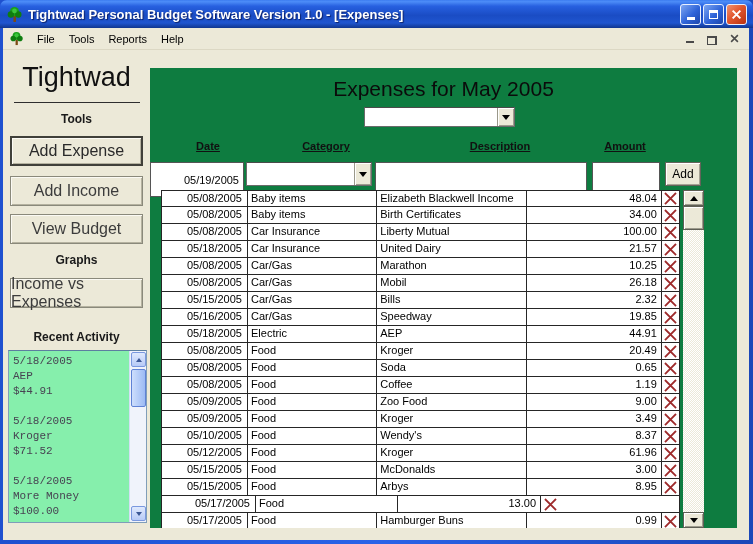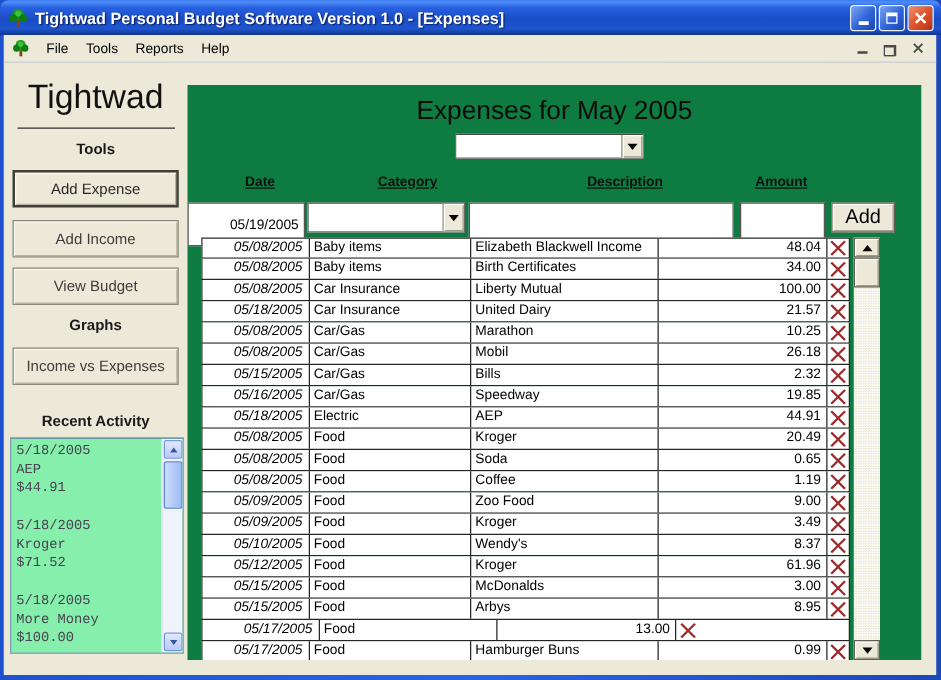--- a/index.html
+++ b/index.html
@@ -42,21 +42,21 @@
   .app-body{position:absolute;left:3px;top:50px;width:746px;height:490px;background:#ECE9D8;}
   
   .sidebar{position:absolute;left:0;top:0;width:147px;height:100%;}
   .app-name{position:absolute;top:12px;left:0;width:147px;text-align:center;font-size:27px;color:#111;}
   .side-rule{position:absolute;top:52px;left:11px;width:126px;border-top:1px solid #2e2e2e;}
   .side-label{position:absolute;left:0;width:147px;text-align:center;font-size:12px;font-weight:bold;color:#1a1a1a;}
   .lbl-tools{top:62px;} .lbl-graphs{top:203px;} .lbl-recent{top:280px;}
   .side-btn{
     position:absolute;left:7px;width:133px;height:30px;background:#ECE9D8;
     border:1px solid #8a897b;box-shadow:inset 1px 1px 0 #fbfaf4, inset -1px -1px 0 #b5b2a0;
-    font-size:12px;color:#3c3c3c;display:flex;align-items:center;justify-content:center;cursor:default;
+    font-size:16px;color:#3c3c3c;display:flex;align-items:center;justify-content:center;cursor:default;
   }
   .side-btn.focused{border:2px solid #40403a;color:#2a2a2a;}
   .btn-pos-0{top:86px;} .btn-pos-1{top:126px;text-align:center;} .btn-pos-2{top:164px;} .gbtn-pos-0{top:228px;}
   .recent-box{
     position:absolute;left:5px;top:300px;width:139px;height:173px;background:#86efac;
     border:1px solid #7f9db9;border-top-color:#5c7fa0;overflow:hidden;
     font-size:11px;color:#474352;padding:3px 4px;line-height:15px;font-family:Liberation Mono, monospace;
   }
   .ra-group{margin-bottom:15px;}
   
@@ -79,29 +79,29 @@
     box-shadow:inset 1px 1px 0 #fff,inset -1px -1px 0 #9d9b8d;display:flex;align-items:center;justify-content:center;}
   .tri-down-k{border-left:4px solid transparent;border-right:4px solid transparent;border-top:5px solid #000;}
   .col-head{position:absolute;top:72px;transform:translateX(-50%);font-size:11px;font-weight:bold;color:#111;text-decoration:underline;}
   .ch-0{left:58px;} .ch-1{left:176px;} .ch-2{left:350px;} .ch-3{left:475px;}
   .entry-input{position:absolute;top:94px;height:35px;background:#fff;border:1px solid #555;font-size:11px;
     font-family:"Liberation Sans",sans-serif;padding:0 4px;color:#000;}
   .e-date{left:0;width:94px;text-align:right;}
   .e-desc{left:225px;width:212px;}
   .e-amt{left:442px;width:68px;}
   .e-cat{left:96px;top:94px;width:126px;height:24px;}
-  .add-btn{position:absolute;left:515px;top:94px;width:51px;height:24px;background:#ECE9D8;
+  .add-btn{position:absolute;left:515px;top:94px;width:36px;height:24px;background:#ECE9D8;
     border:1px solid #63635a;box-shadow:inset 1px 1px 0 #fff,inset -1px -1px 0 #a5a294;
-    font-size:16px;color:#000;display:flex;align-items:center;justify-content:center;cursor:default;}
+    font-size:12px;color:#000;display:flex;align-items:center;justify-content:center;cursor:default;}
   
   .etable{position:absolute;left:11px;top:122px;width:519px;height:338px;overflow:hidden;background:#0E7C40;}
   .trow{display:flex;height:17px;background:#fff;border:1px solid #262626;border-top:none;}
   .trow:first-child{border-top:1px solid #262626;}
   .c{font-size:11px;line-height:15px;color:#000;white-space:nowrap;overflow:hidden;border-right:1px solid #262626;padding:0 3px;}
-  .c.date{width:94px;text-align:right;padding-right:5px;font-style:italic;}
+  .c.date{width:94px;text-align:right;padding-right:5px;}
   .c.cat{width:142px;}
   .c.desc{width:165px;}
   .c.amt{width:99px;text-align:right;padding-right:4px;margin-left:44px;}
   .c.del{width:19px;border-right:none;display:flex;align-items:center;justify-content:center;padding:0;}
   
   .classic-scroll{position:absolute;left:533px;top:122px;width:21px;height:338px;
     background:repeating-conic-gradient(#ffffff 0% 25%,#ece9d8 0% 50%) 0 0/2px 2px;}
   .cls-btn{position:absolute;left:0;width:21px;height:16px;background:#ECE9D8;border:1px solid #5f5f55;
     box-shadow:inset 1px 1px 0 #fff,inset -1px -1px 0 #9d9b8d;display:flex;align-items:center;justify-content:center;}
   .cls-up{top:0;} .cls-down{bottom:0;}

